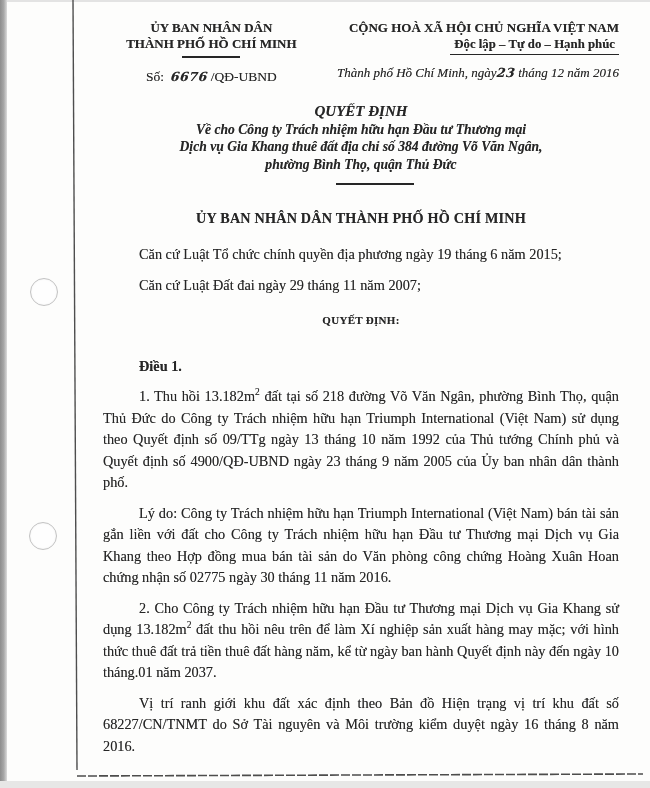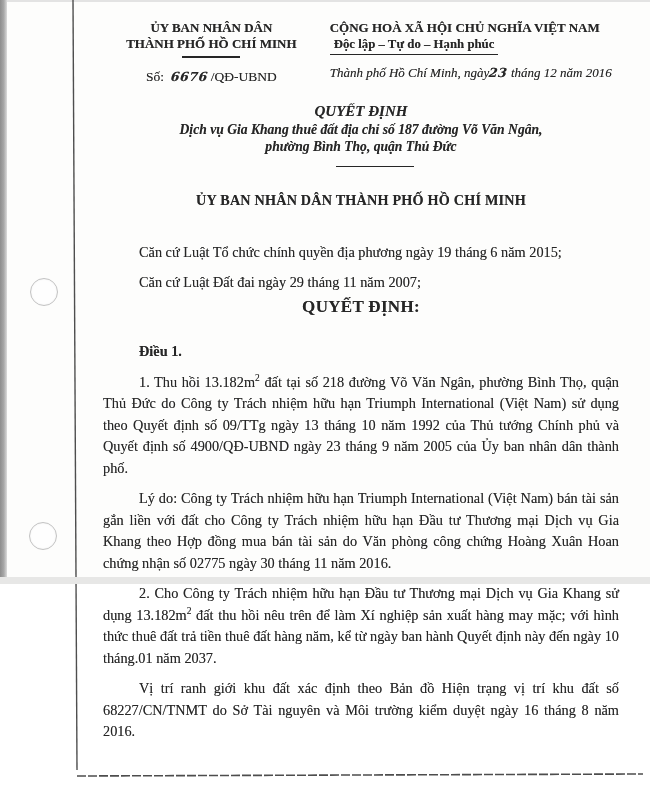--- a/index.html
+++ b/index.html
@@ -8,21 +8,21 @@
     --scan-edge:#9a9a9a;
   }
   html,body{margin:0;padding:0;}
   body{
     width:650px;height:788px;overflow:hidden;
     background:#ffffff;
     font-family:"Liberation Serif","DejaVu Serif",serif;
     color:var(--ink);
   }
   .page{
-    position:relative;width:650px;height:584px;
+    position:relative;width:650px;height:788px;
     background:var(--paper);
   }
   
   .edge-left{
     position:absolute;left:0;top:0;width:7px;height:100%;
     background:linear-gradient(to right,#8d8d8d 0%,#a8a8a8 55%,#dcdcdc 100%);
   }
   .edge-top{
     position:absolute;left:7px;top:0;right:0;height:2px;background:#e3e3e3;
   }
@@ -38,39 +38,39 @@
   .hole-1{left:30px;top:278px;}
   .hole-2{left:29px;top:522px;}
   
   .doc{
     position:absolute;left:103px;top:20px;width:516px;
     font-size:14.3px;line-height:21.5px;
     text-shadow:0 0 0.5px rgba(20,20,20,0.45);
   }
   .hdr{display:flex;}
   .hdr-left{width:42%;text-align:center;font-weight:bold;font-size:13px;line-height:16px;}
-  .hdr-right{width:58%;text-align:left;font-weight:bold;font-size:13px;line-height:16px;padding-left:10px;box-sizing:border-box;}
+  .hdr-right{width:58%;text-align:right;font-weight:bold;font-size:13px;line-height:16px;padding-left:10px;box-sizing:border-box;}
   .org-rule{width:58px;height:1.6px;background:var(--ink);margin:4px auto 0;}
   .so-line{font-weight:normal;font-size:13.5px;margin-top:11px;}
   .hand{
     font-family:"DejaVu Serif",serif;font-style:italic;font-weight:bold;
     letter-spacing:0.5px;transform:skewX(-6deg);display:inline-block;font-size:12.5px;
   }
   .motto{display:inline-block;border-bottom:1.6px solid var(--ink);padding:0 4px 2px;font-size:12.8px;}
   .dateline{font-weight:normal;font-style:italic;font-size:13px;margin-top:10px;white-space:nowrap;}
   .title-block{text-align:center;margin-top:17px;font-weight:bold;font-style:italic;}
   .title-main{font-size:15px;line-height:19px;}
   .title-sub{font-size:13.6px;line-height:17.6px;}
   .title-rule{width:78px;height:1.6px;background:var(--ink);margin:10px auto 0;transform:translateX(14px);}
   .issuer{text-align:center;font-weight:bold;font-size:14.2px;margin-top:23px;letter-spacing:0.2px;}
   .para{
     text-align:justify;text-indent:36px;margin:9px 0 0;
   }
-  .preamble-wrap{margin-top:30px;}
-  .decide-heading{text-align:center;font-weight:bold;font-size:17px;margin-top:2px;letter-spacing:0.3px;}
+  .preamble-wrap{margin-top:15px;}
+  .decide-heading{text-align:center;font-weight:bold;font-size:11px;margin-top:14px;letter-spacing:0.3px;}
   .article-label{font-weight:bold;}
   .art1-label{display:block;text-indent:36px;margin-top:24px;}
   sup.sq{font-size:9.5px;line-height:0;vertical-align:super;}
 </style>
 </head>
 <body>
 
 <div class="page">
 
   <div class="edge-left"></div>
@@ -97,21 +97,22 @@
       </div>
       <div class="hdr-right">
         <div>CỘNG HOÀ XÃ HỘI CHỦ NGHĨA VIỆT NAM</div>
         <div><span class="motto">Độc lập – Tự do – Hạnh phúc</span></div>
         <div class="dateline"><span>Thành phố Hồ Chí Minh, ngày</span><span class="hand">23</span> <span>tháng 12 năm 2016</span></div>
       </div>
     </div>
 
     <div class="title-block">
       <div class="title-main">QUYẾT ĐỊNH</div>
-      <div class="title-sub">Dịch vụ Gia Khang thuê đất địa chỉ số 187 đường Võ Văn Ngân,</div>
+      <div class="title-sub">Về cho Công ty Trách nhiệm hữu hạn Đầu tư Thương mại</div>
+      <div class="title-sub">Dịch vụ Gia Khang thuê đất địa chỉ số 384 đường Võ Văn Ngân,</div>
       <div class="title-sub">phường Bình Thọ, quận Thủ Đức</div>
       <div class="title-rule"></div>
     </div>
 
     <div class="issuer">ỦY BAN NHÂN DÂN THÀNH PHỐ HỒ CHÍ MINH</div>
 
     <div class="preamble-wrap">
       <p class="para">Căn cứ Luật Tổ chức chính quyền địa phương ngày 19 tháng 6 năm 2015;</p>
       <p class="para">Căn cứ Luật Đất đai ngày 29 tháng 11 năm 2007;</p>
     </div>

